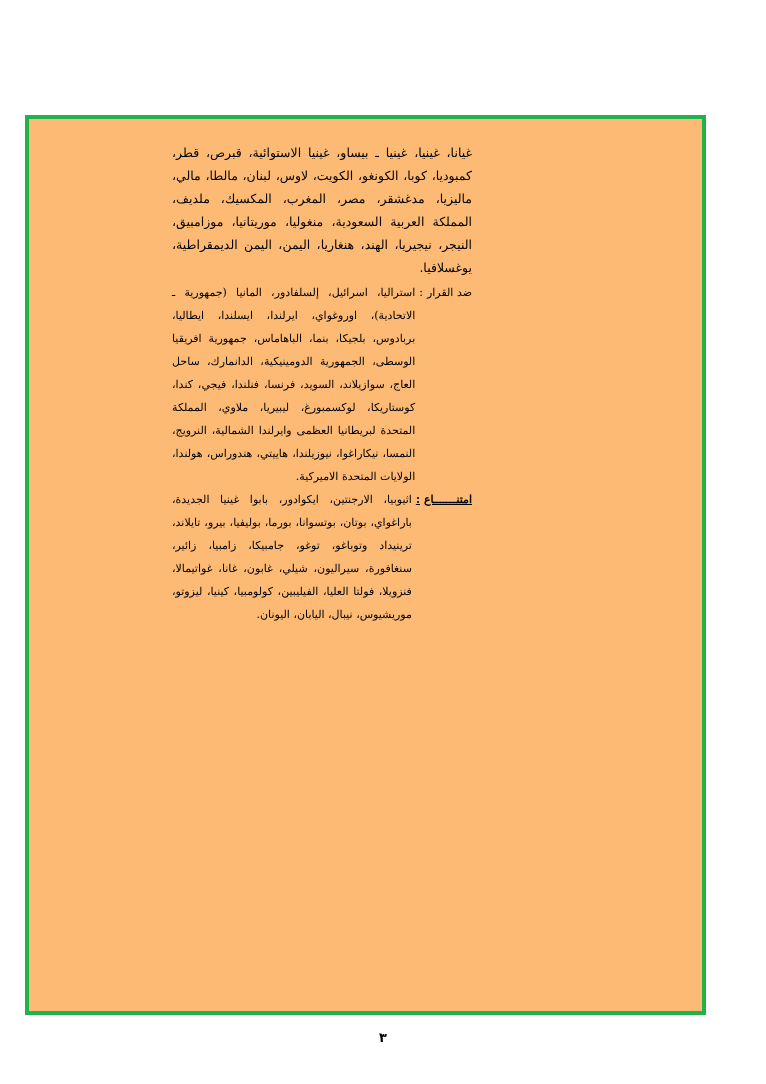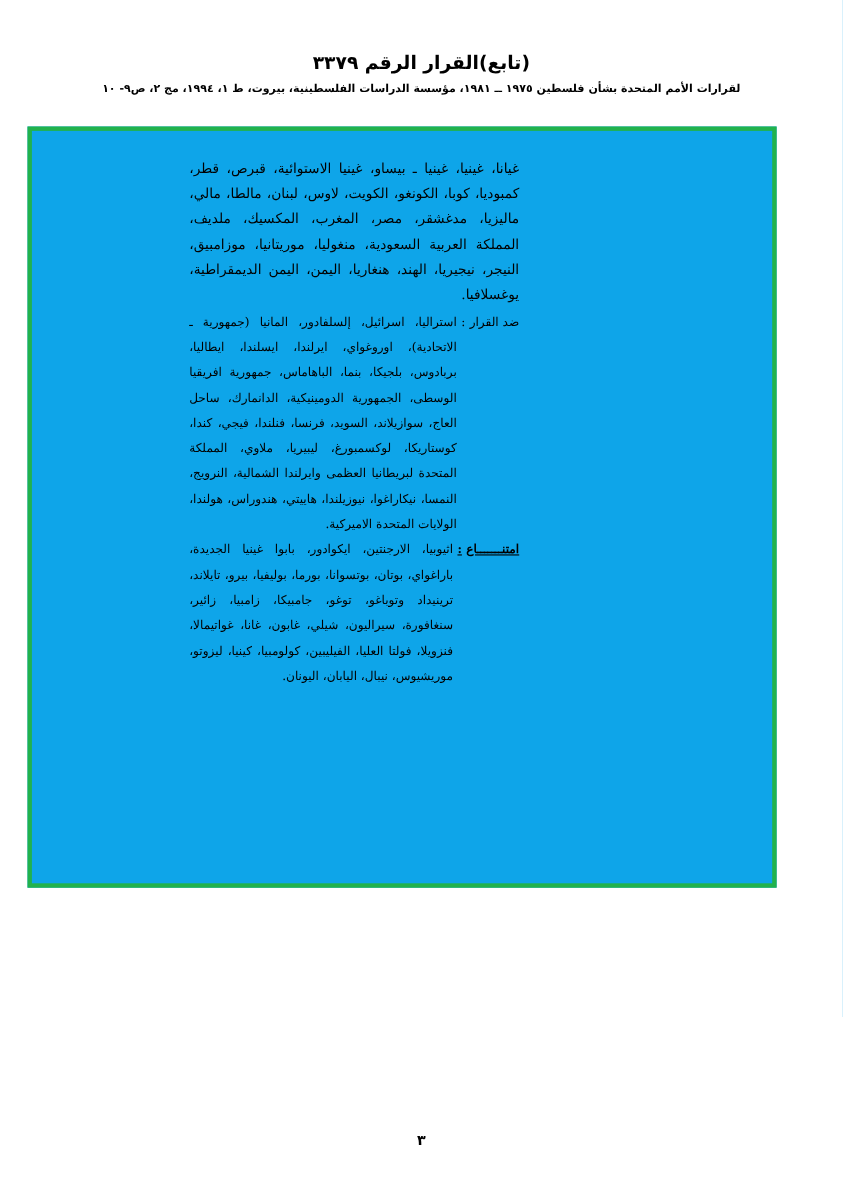--- a/index.html
+++ b/index.html
@@ -38,24 +38,24 @@
     font-size: 10px;
     direction: rtl;
     margin-top: 8px;
     letter-spacing: 0px;
   }
   .frame {
     position: absolute;
     left: 25px;
     top: 115px;
     width: 681px;
-    height: 692px;
+    height: 900px;
     border: 4px solid #22B24C;
     box-sizing: border-box;
-    background: #0ea5e9;
+    background: #fdba74;
   }
   .content {
     position: absolute;
     right: 230px;
     top: 22px;
     width: 300px;
     direction: rtl;
     text-align: justify;
     font-family: "DejaVu Serif", serif;
     font-size: 12.5px;
@@ -109,22 +109,20 @@
     font-weight: bold;
     font-size: 13px;
   }
 </style>
 </head>
 <body>
 
 <div class="page">
 
   <div class="header">
-    <div class="header-title">(تابع)القرار الرقم ٣٣٧٩</div>
-    <div class="header-sub">لقرارات الأمم المتحدة بشأن فلسطين ١٩٧٥ ــ ١٩٨١، مؤسسة الدراسات الفلسطينية، بيروت، ط ١، ١٩٩٤، مج ٢، ص٩- ١٠</div>
   </div>
 
   <div class="frame">
     <div class="content">
 
       <p class="para">غيانا، غينيا، غينيا ـ بيساو، غينيا الاستوائية، قبرص، قطر، كمبوديا، كوبا، الكونغو، الكويت، لاوس، لبنان، مالطا، مالي، ماليزيا، مدغشقر، مصر، المغرب، المكسيك، ملديف، المملكة العربية السعودية، منغوليا، موريتانيا، موزامبيق، النيجر، نيجيريا، الهند، هنغاريا، اليمن، اليمن الديمقراطية، يوغسلافيا.</p>
 
       <div class="labelled">
         <div class="lbl-row">
           <span class="lbl"><span>ضد القرار</span><span class="colon">:</span></span>

